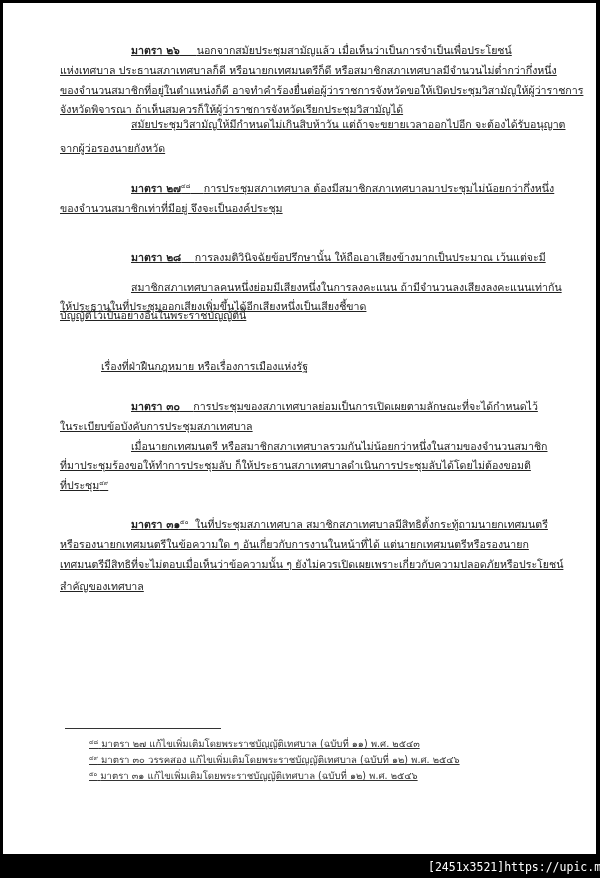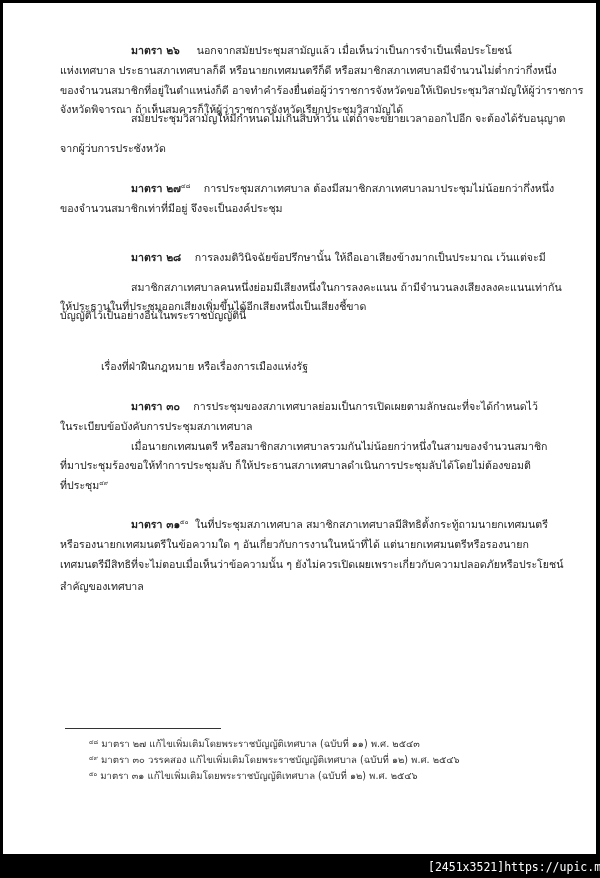--- a/index.html
+++ b/index.html
@@ -1,35 +1,35 @@
 <!DOCTYPE html>
 <html><head>
 <meta charset="utf-8">
 <style>
   html, body { margin:0; padding:0; }
   body { width:600px; height:878px; background:#000; position:relative; overflow:hidden; }
   .page { position:absolute; left:3px; top:3px; width:593px; height:851px; background:#fff; }
-  .txt { position:absolute; font-family:"DejaVu Sans", sans-serif; font-size:10.6px; color:#222; white-space:nowrap; line-height:14px; }
+  .txt { position:absolute; font-family:"DejaVu Sans", sans-serif; font-size:10.6px; color:#222; white-space:nowrap; line-height:14px;text-decoration:underline; }
   .b { font-weight:bold; }
   sup { font-size:6px; vertical-align:top; position:relative; top:-2px; }
   .fn { font-size:9.6px; color:#333; }
   .rule { position:absolute; left:62px; top:725px; width:156px; height:1px; background:#333; }
   .footer { position:absolute; left:428px; top:857px; height:20px; font-family:"DejaVu Sans Mono", monospace; font-size:11.5px; color:#fff; line-height:20px; white-space:nowrap; }
 </style>
 </head>
 <body>
 
 <div class="page">
 
   <div class="txt" style="left:128px;top:40px;"><span class="b">มาตรา ๒๖</span>&nbsp;&nbsp;&nbsp;&nbsp;&nbsp;<span>นอกจากสมัยประชุมสามัญแล้ว เมื่อเห็นว่าเป็นการจำเป็นเพื่อประโยชน์</span></div>
   <div class="txt" style="left:57px;top:60px;">แห่งเทศบาล ประธานสภาเทศบาลก็ดี หรือนายกเทศมนตรีก็ดี หรือสมาชิกสภาเทศบาลมีจำนวนไม่ต่ำกว่ากึ่งหนึ่ง</div>
   <div class="txt" style="left:57px;top:80px;">ของจำนวนสมาชิกที่อยู่ในตำแหน่งก็ดี อาจทำคำร้องยื่นต่อผู้ว่าราชการจังหวัดขอให้เปิดประชุมวิสามัญให้ผู้ว่าราชการ</div>
   <div class="txt" style="left:57px;top:99px;">จังหวัดพิจารณา  ถ้าเห็นสมควรก็ให้ผู้ว่าราชการจังหวัดเรียกประชุมวิสามัญได้</div>
-  <div class="txt" style="left:128px;top:108px;">สมัยประชุมวิสามัญให้มีกำหนดไม่เกินสิบห้าวัน แต่ถ้าจะขยายเวลาออกไปอีก จะต้องได้รับอนุญาต</div>
-  <div class="txt" style="left:57px;top:138px;">จากผู้ว่บการประชังหวัด</div>
+  <div class="txt" style="left:128px;top:114px;">สมัยประชุมวิสามัญให้มีกำหนดไม่เกินสิบห้าวัน แต่ถ้าจะขยายเวลาออกไปอีก จะต้องได้รับอนุญาต</div>
+  <div class="txt" style="left:57px;top:138px;">จากผู้ว่อรองนายกังหวัด</div>
 
   <div class="txt" style="left:128px;top:178px;"><span class="b">มาตรา ๒๗</span><sup>๔๘</sup>&nbsp;&nbsp;&nbsp;&nbsp;<span>การประชุมสภาเทศบาล ต้องมีสมาชิกสภาเทศบาลมาประชุมไม่น้อยกว่ากึ่งหนึ่ง</span></div>
   <div class="txt" style="left:57px;top:198px;">ของจำนวนสมาชิกเท่าที่มีอยู่  จึงจะเป็นองค์ประชุม</div>
 
   <div class="txt" style="left:128px;top:238px;margin-top:9px;"><span class="b">มาตรา ๒๘</span>&nbsp;&nbsp;&nbsp;&nbsp;<span>การลงมติวินิจฉัยข้อปรึกษานั้น ให้ถือเอาเสียงข้างมากเป็นประมาณ เว้นแต่จะมี</span></div>
   <div class="txt" style="left:57px;top:257px;margin-top:48px;">บัญญัติไว้เป็นอย่างอื่นในพระราชบัญญัตินี้</div>
   <div class="txt" style="left:128px;top:277px;">สมาชิกสภาเทศบาลคนหนึ่งย่อมมีเสียงหนึ่งในการลงคะแนน ถ้ามีจำนวนลงเสียงลงคะแนนเท่ากัน</div>
   <div class="txt" style="left:57px;top:296px;text-align:right;">ให้ประธานในที่ประชุมออกเสียงเพิ่มขึ้นได้อีกเสียงหนึ่งเป็นเสียงชี้ขาด</div>
 
   <div class="txt" style="left:57px;top:356px;margin-left:41px;">เรื่องที่ฝ่าฝืนกฎหมาย  หรือเรื่องการเมืองแห่งรัฐ</div>

